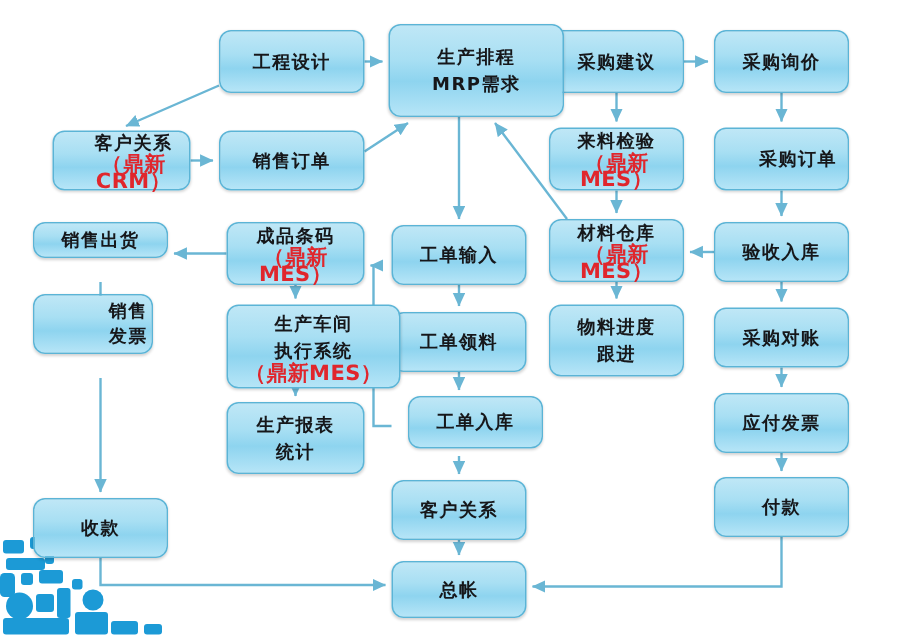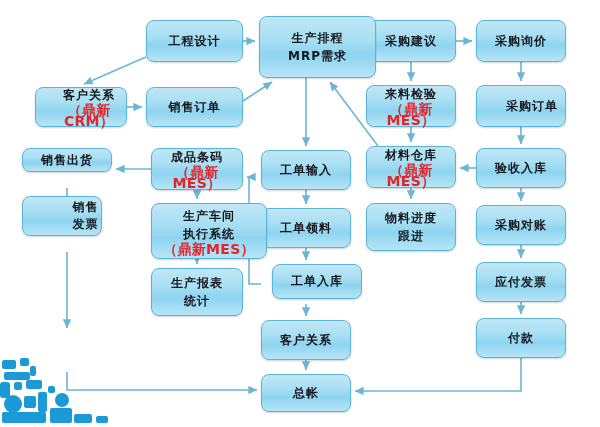--- a/index.html
+++ b/index.html
@@ -115,20 +115,23 @@
 
       <path d="M521,245 L521,258"></path>
 
       <path d="M521,302 L521,314"></path>
 
       <path d="M521,358 L521,391 L355,391"></path>
     </g>
   </svg>
     <div class="node" style="left: 261px; top: 374px; width: 90px; height: 38px;">
       <div class="t">总帐</div>
+    </div>
+    <div class="node" style="left: 22px; top: 332px; width: 90px; height: 40px;">
+      <div class="t">收款</div>
     </div>
     <div class="node" style="left: 476px; top: 318px; width: 90px; height: 40px;">
       <div class="t">付款</div>
     </div>
     <div class="node" style="left: 261px; top: 320px; width: 90px; height: 40px;">
       <div class="t">客户关系</div>
     </div>
     <div class="node" style="left: 476px; top: 262px; width: 90px; height: 40px; align-items: center;">
       <div class="t">应付发票</div>
     </div>

